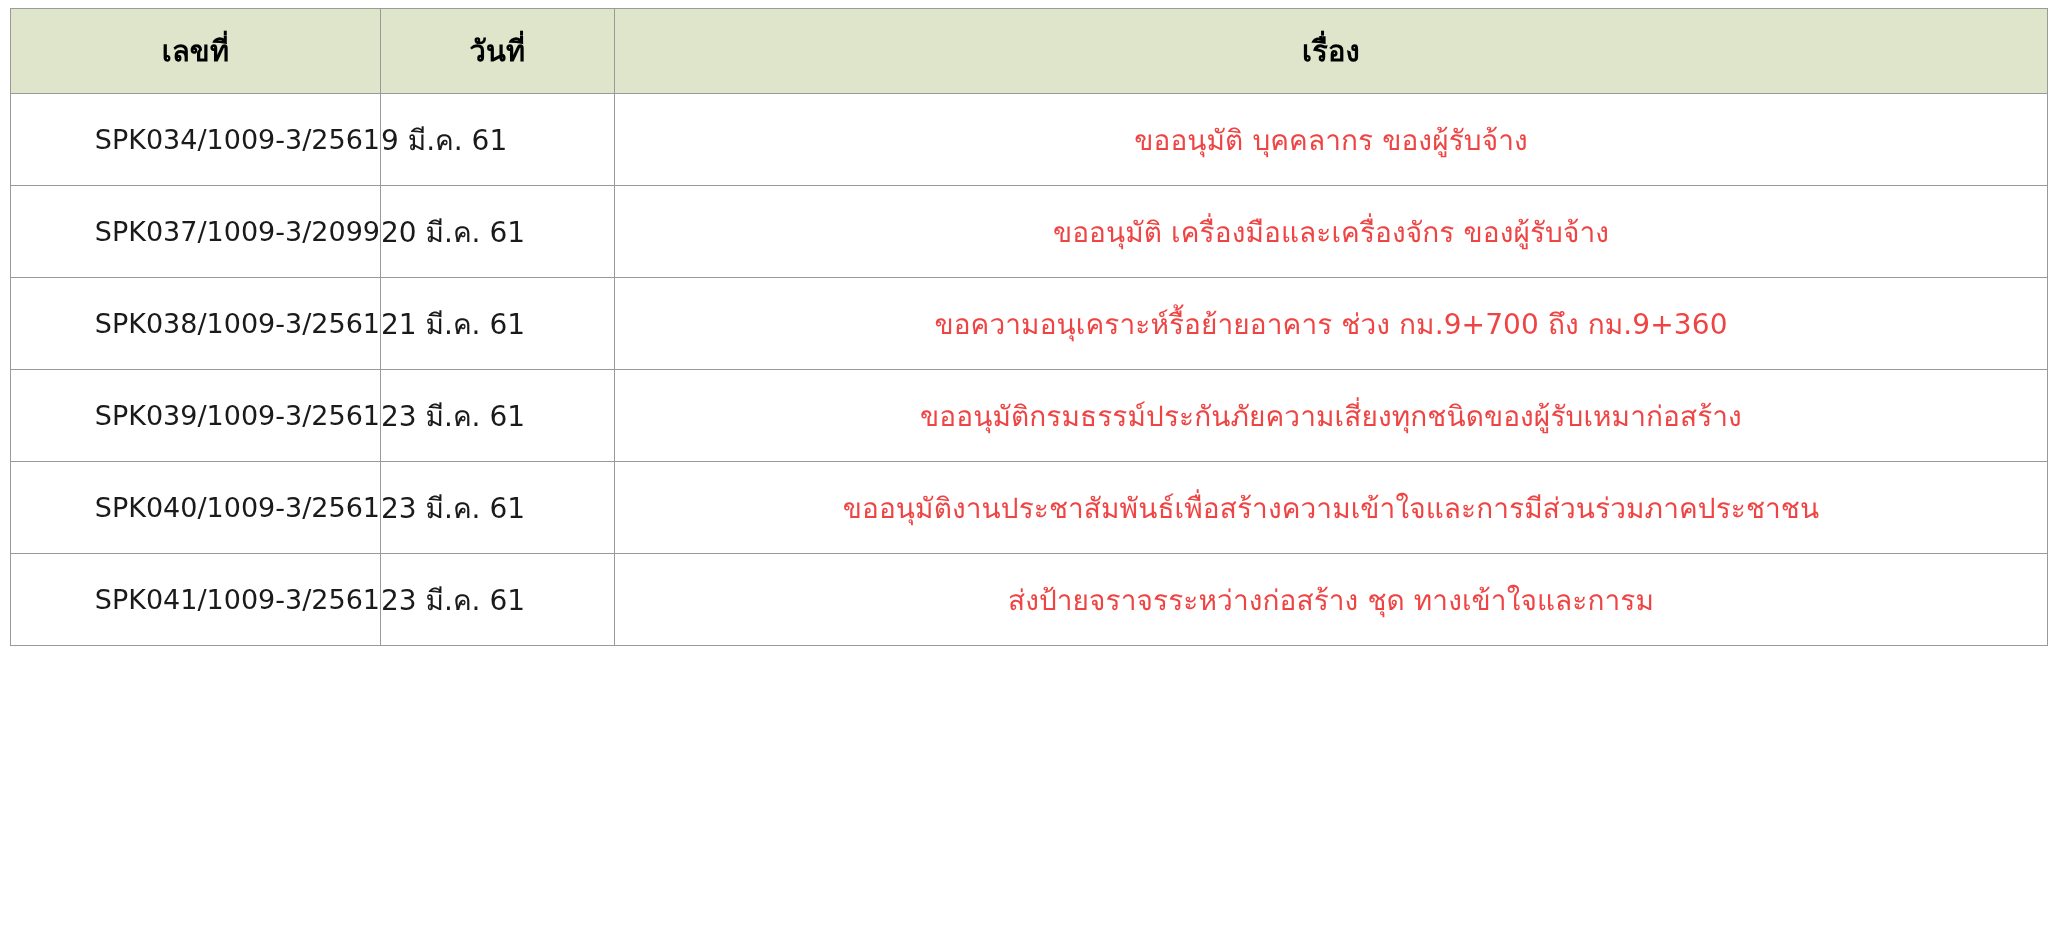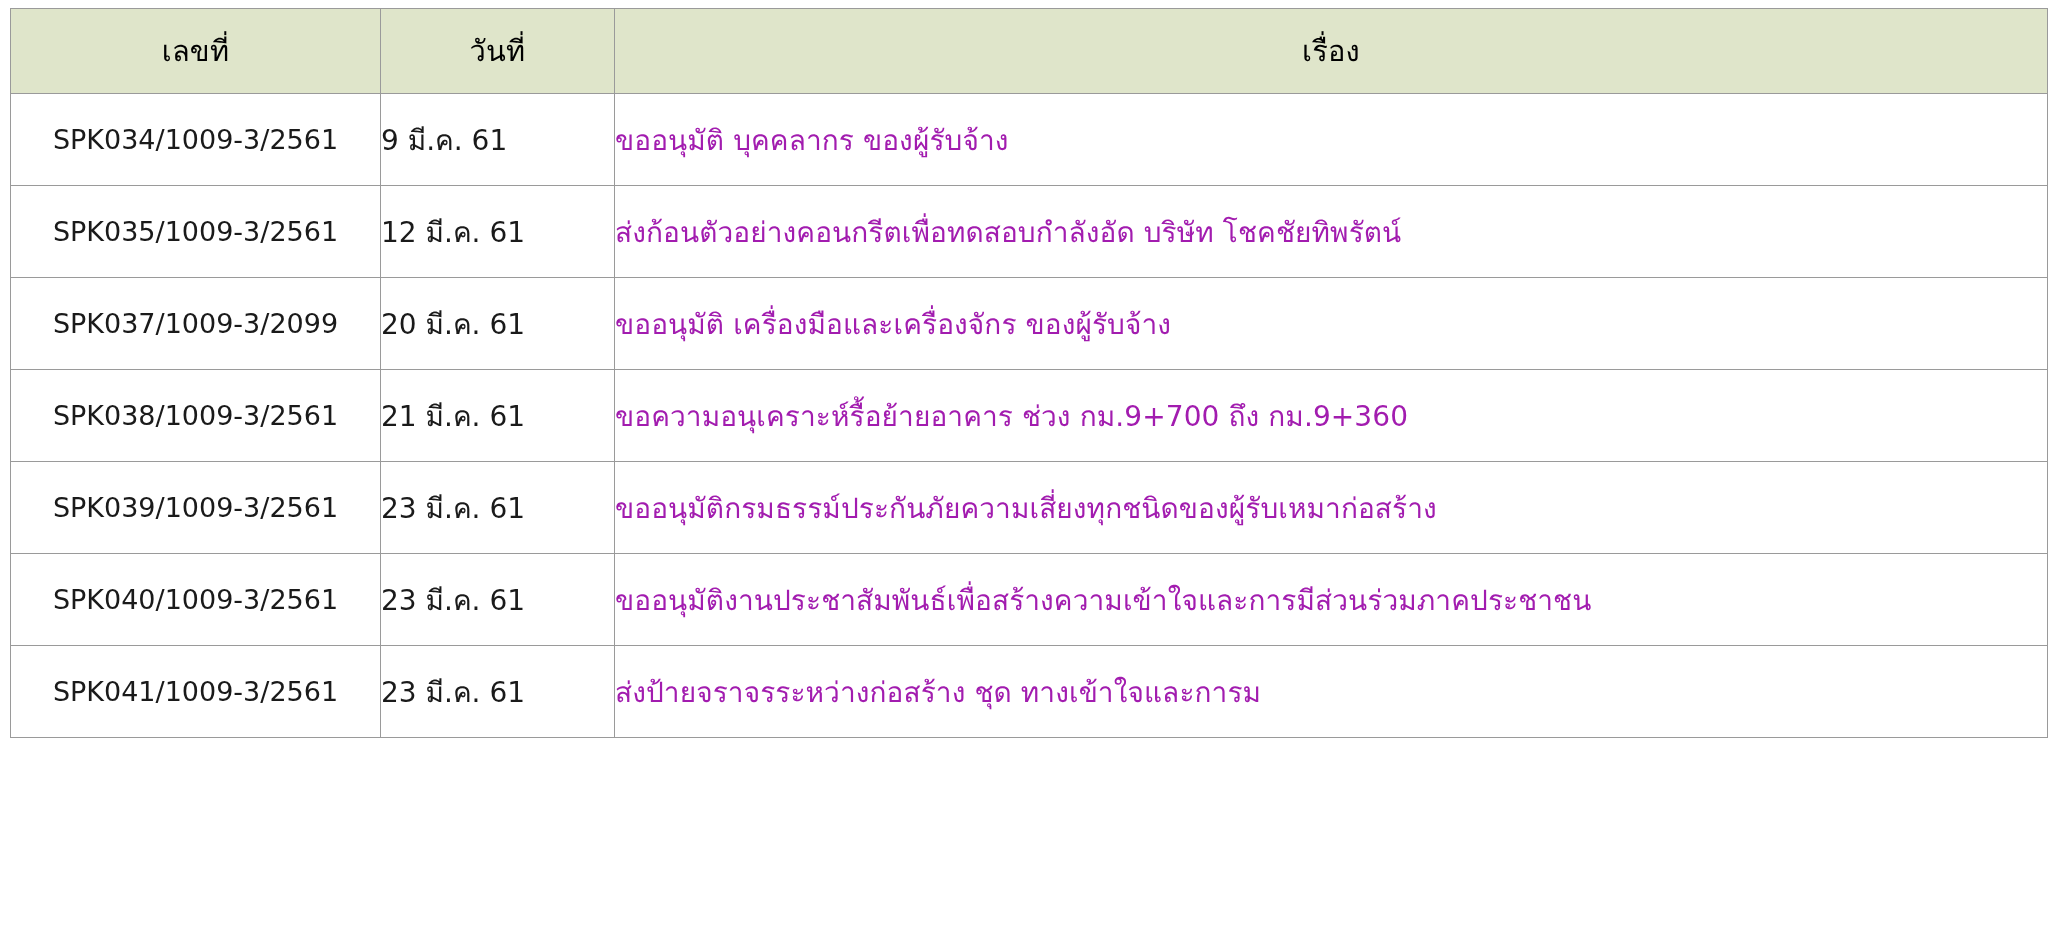--- a/index.html
+++ b/index.html
@@ -25,48 +25,48 @@
   }
   table.letters th,
   table.letters td {
     border: 1px solid #9a9a9a;
     padding: 0;
     vertical-align: middle;
   }
   thead th {
     background: #dfe5ca;
     height: 84px;
-    font-weight: normal;
+    font-weight: bold;
     font-size: 29px;
     color: #000;
     text-align: center;
     letter-spacing: 0.2px;
   }
   .col-no    { width: 370px; }
   .col-date  { width: 234px; }
   .col-topic { width: auto; }
 
   tbody tr { height: 92px; }
 
   td.cell-no {
-    text-align: center;
+    text-align: right;
     padding-left: 16px;
     font-size: 27px;
     color: #1a1a1a;
     font-family: "DejaVu Sans", "Liberation Sans", sans-serif;
   }
   td.cell-date {
     font-size: 28px;
     color: #1a1a1a;
   }
   td.cell-topic {
-    text-align: left;
+    text-align: center;
     padding-left: 18px;
     font-size: 28px;
-    color: #a21caf;
+    color: #ef4444;
     letter-spacing: 0.1px;
   }
   .hdr-label { display: inline-block; }
 </style>
 </head>
 <body>
 
 <div class="doc-wrap">
   <table class="letters">
     <colgroup>
@@ -87,25 +87,20 @@
         </th>
       </tr>
     </thead>
     <tbody>
       <tr>
         <td class="cell-no">SPK034/1009-3/2561</td>
         <td class="cell-date">9 มี.ค. 61</td>
         <td class="cell-topic">ขออนุมัติ บุคคลากร ของผู้รับจ้าง</td>
       </tr>
       <tr>
-        <td class="cell-no">SPK035/1009-3/2561</td>
-        <td class="cell-date">12 มี.ค. 61</td>
-        <td class="cell-topic">ส่งก้อนตัวอย่างคอนกรีตเพื่อทดสอบกำลังอัด  บริษัท โชคชัยทิพรัตน์</td>
-      </tr>
-      <tr>
         <td class="cell-no">SPK037/1009-3/2099</td>
         <td class="cell-date">20 มี.ค. 61</td>
         <td class="cell-topic">ขออนุมัติ เครื่องมือและเครื่องจักร ของผู้รับจ้าง</td>
       </tr>
       <tr>
         <td class="cell-no">SPK038/1009-3/2561</td>
         <td class="cell-date">21 มี.ค. 61</td>
         <td class="cell-topic">ขอความอนุเคราะห์รื้อย้ายอาคาร ช่วง กม.9+700 ถึง กม.9+360</td>
       </tr>
       <tr>

